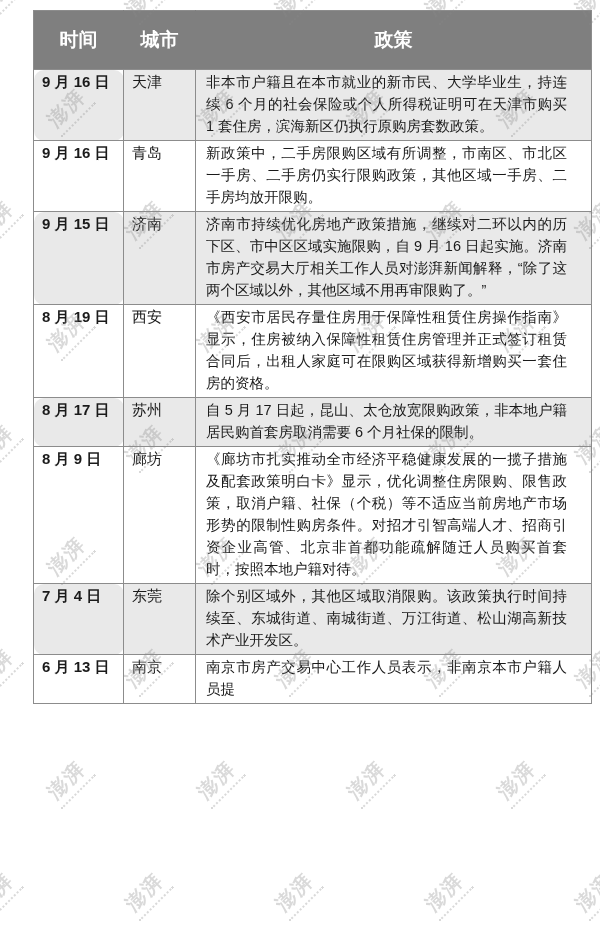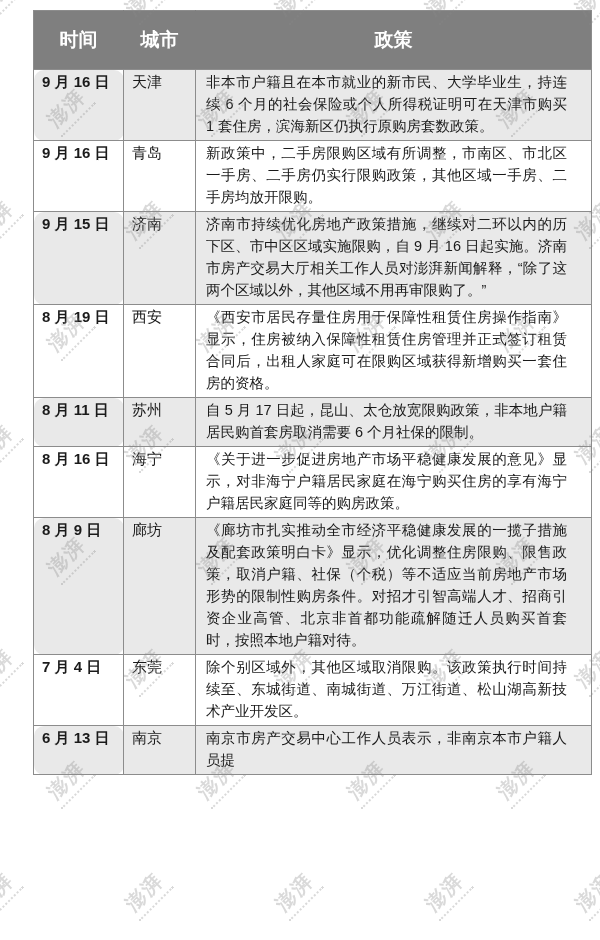--- a/index.html
+++ b/index.html
@@ -122,28 +122,23 @@
     <td class="date">9 月 15 日</td>
     <td class="city">济南</td>
     <td class="policy">济南市持续优化房地产政策措施，继续对二环以内的历下区、市中区区域实施限购，自 9 月 16 日起实施。济南市房产交易大厅相关工作人员对澎湃新闻解释，“除了这两个区域以外，其他区域不用再审限购了。”</td>
   </tr>
         <tr>
     <td class="date">8 月 19 日</td>
     <td class="city">西安</td>
     <td class="policy">《西安市居民存量住房用于保障性租赁住房操作指南》显示，住房被纳入保障性租赁住房管理并正式签订租赁合同后，出租人家庭可在限购区域获得新增购买一套住房的资格。</td>
   </tr>
         <tr>
-    <td class="date">8 月 11 日</td>
+    <td class="date">8 月 17 日</td>
     <td class="city">苏州</td>
     <td class="policy">自 5 月 17 日起，昆山、太仓放宽限购政策，非本地户籍居民购首套房取消需要 6 个月社保的限制。</td>
-  </tr>
-        <tr>
-    <td class="date">8 月 16 日</td>
-    <td class="city">海宁</td>
-    <td class="policy">《关于进一步促进房地产市场平稳健康发展的意见》显示，对非海宁户籍居民家庭在海宁购买住房的享有海宁户籍居民家庭同等的购房政策。</td>
   </tr>
         <tr>
     <td class="date">8 月 9 日</td>
     <td class="city">廊坊</td>
     <td class="policy">《廊坊市扎实推动全市经济平稳健康发展的一揽子措施及配套政策明白卡》显示，优化调整住房限购、限售政策，取消户籍、社保（个税）等不适应当前房地产市场形势的限制性购房条件。对招才引智高端人才、招商引资企业高管、北京非首都功能疏解随迁人员购买首套时，按照本地户籍对待。</td>
   </tr>
         <tr>
     <td class="date">7 月 4 日</td>
     <td class="city">东莞</td>
     <td class="policy">除个别区域外，其他区域取消限购。该政策执行时间持续至、东城街道、南城街道、万江街道、松山湖高新技术产业开发区。</td>

